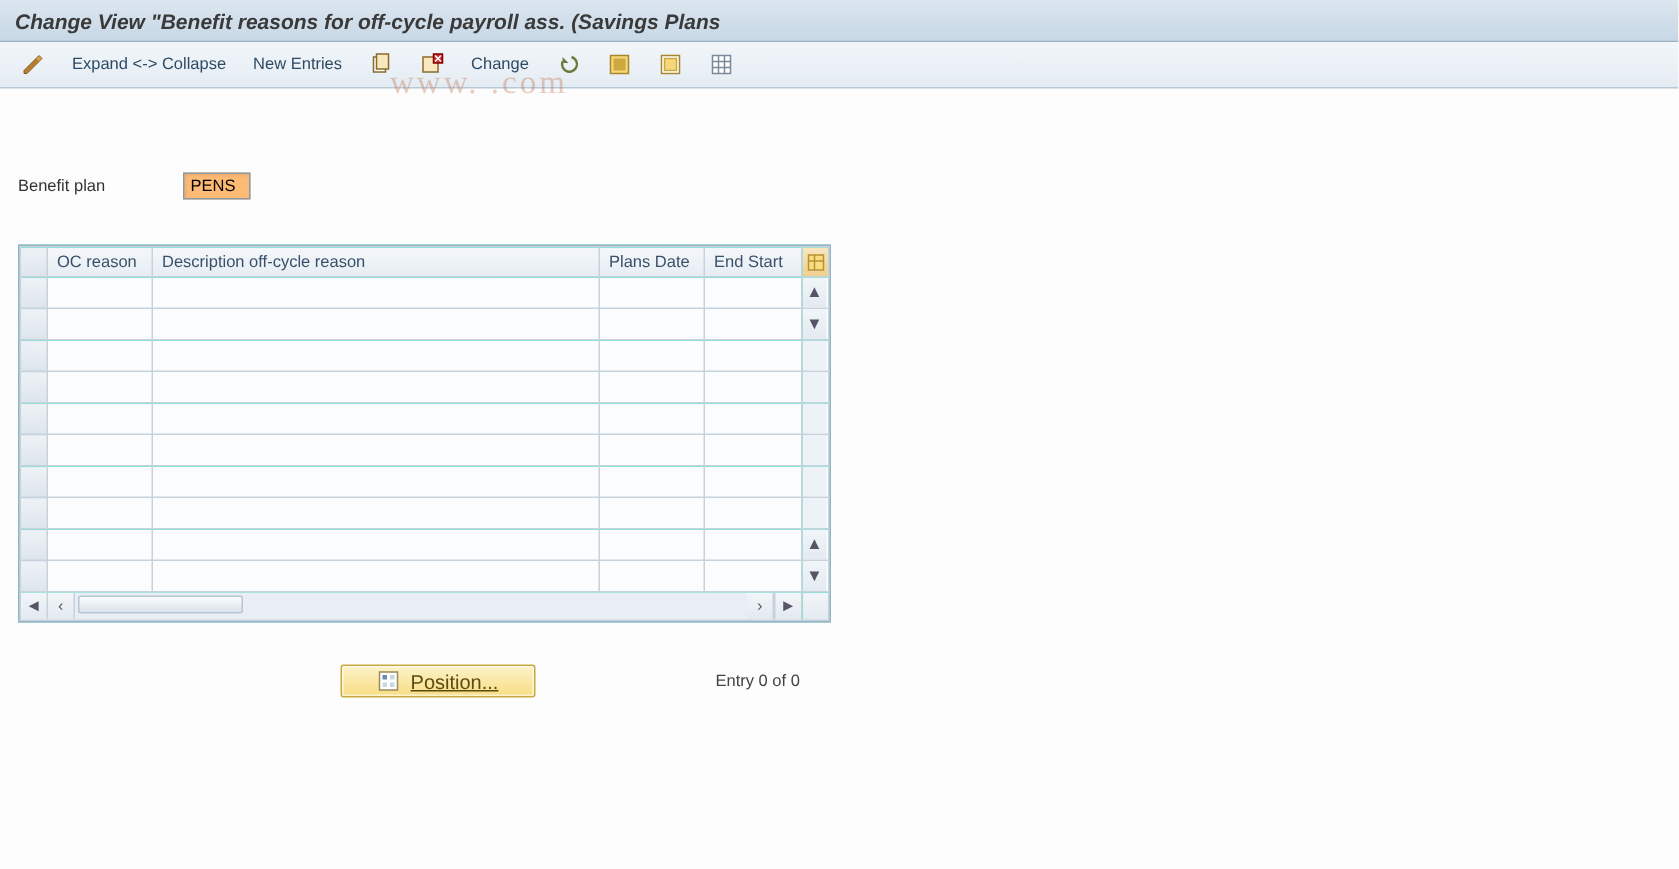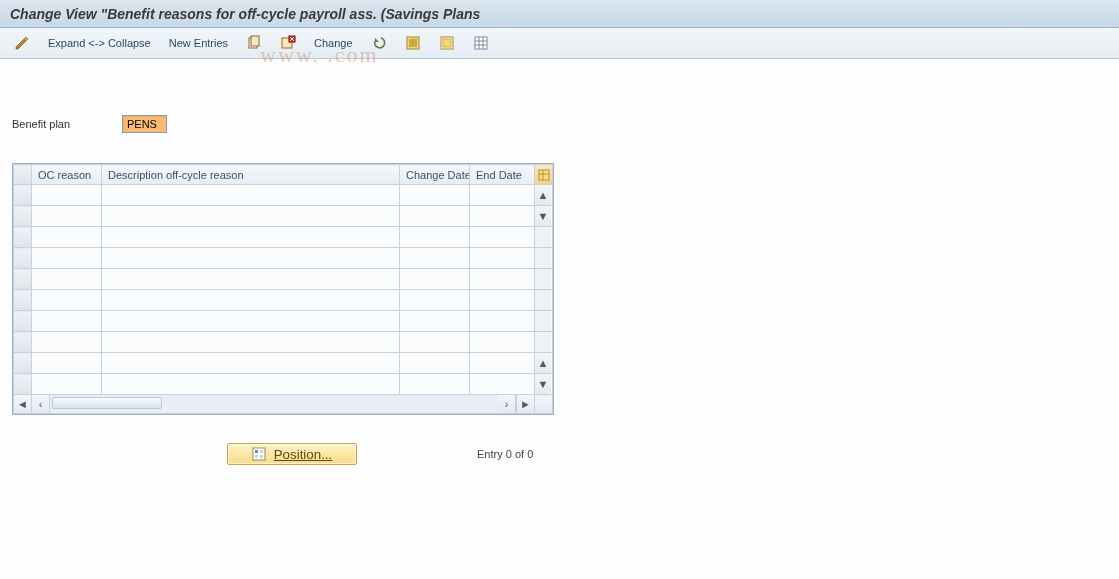--- a/index.html
+++ b/index.html
@@ -227,22 +227,22 @@
     <input class="field-input" readonly="" value="PENS" style="">
   </div>
 
   <div class="table-wrap">
     <table class="grid">
       <thead>
         <tr>
           <th class="row-selector"></th>
           <th class="col-oc">OC reason</th>
           <th class="col-desc">Description off-cycle reason</th>
-          <th class="col-start">Change Date</th>
-          <th class="col-end">End Date</th>
+          <th class="col-start">Plans Date</th>
+          <th class="col-end">End Start</th>
           <th class="col-scroll">
             <div class="corner-btn">
               <span class="tb-icon">
                 <svg viewBox="0 0 12 12" width="12" height="12">
                     <rect x="1" y="1" width="10" height="10" fill="#f8dd83" stroke="#b8922e"></rect>
                     <line x1="1" y1="5" x2="11" y2="5" stroke="#b8922e"></line>
                     <line x1="5" y1="1" x2="5" y2="11" stroke="#b8922e"></line>
                   </svg>
               </span>
             </div>

